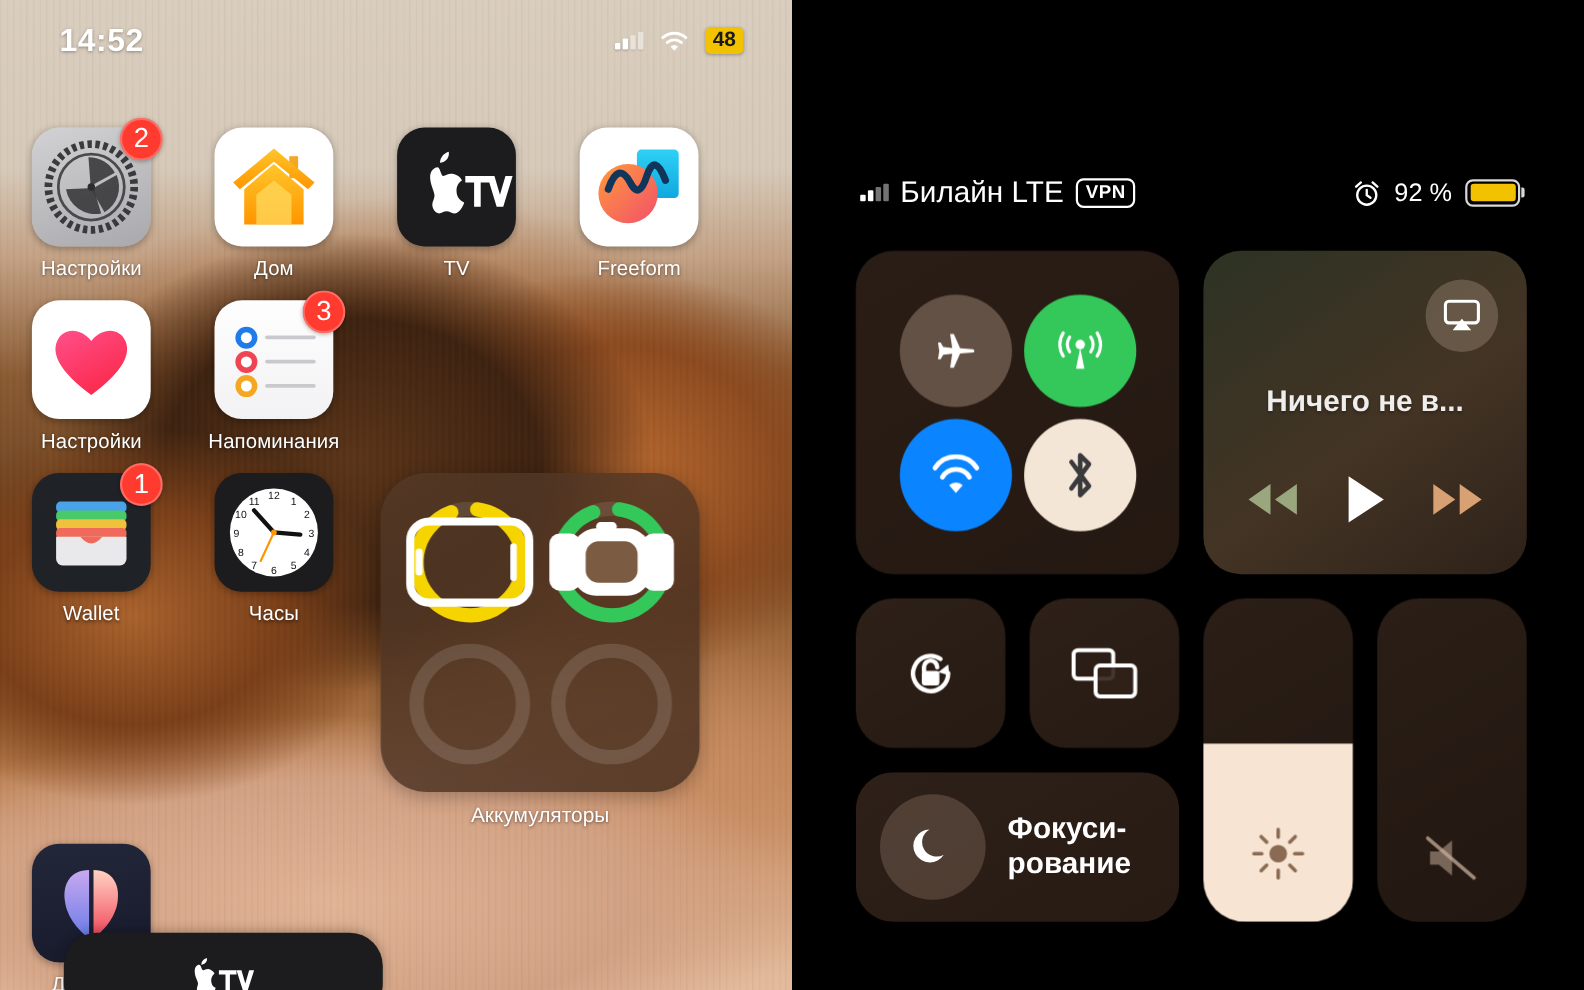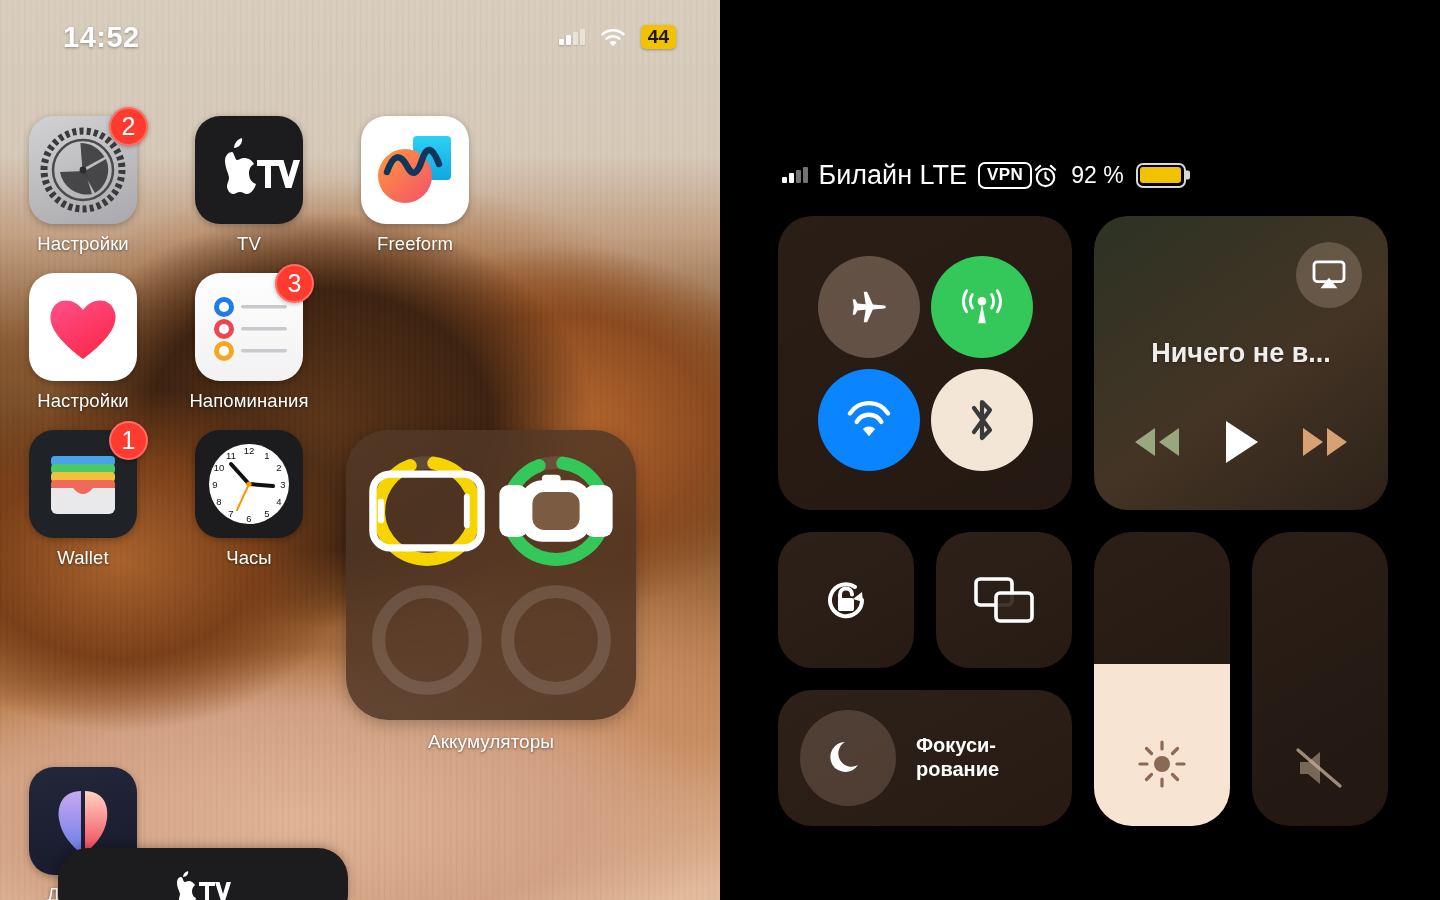--- a/index.html
+++ b/index.html
@@ -22,21 +22,21 @@
       radial-gradient(ellipse 420px 240px at 620px 700px, #c98d62 0%, rgba(190,130,95,0) 80%),
       linear-gradient(180deg, #d9cdbe 0%, #d6c9b8 17%, #c3a184 26%, #8a5b33 38%, #6b421f 52%, #8a5528 66%, #b97d4e 78%, #d8ab89 88%, #e3bb9c 100%);
   }
   .home::after {
     content: ""; position: absolute; inset: 0; pointer-events: none;
     background: repeating-linear-gradient(90deg, rgba(0,0,0,0.035) 0px, rgba(0,0,0,0) 2px, rgba(255,255,255,0.02) 4px, rgba(0,0,0,0) 6px);
   }
   .status-left {
     position: absolute; top: 0; left: 0; right: 0; height: 74px;
     display: flex; align-items: center; justify-content: space-between;
-    padding: 0 44px 0 43px; z-index: 5; margin-left: 20px;
+    padding: 0 44px 0 54px; z-index: 5;
   }
   .clock-text { color: #fff; font-size: 29px; font-weight: 600; letter-spacing: 0.5px;
     text-shadow: 0 1px 3px rgba(0,0,0,0.35); }
   .status-right-group { display: flex; align-items: center; gap: 15px; }
   .signal-bars { display: flex; align-items: flex-end; gap: 2.5px; height: 16px; }
   .signal-bars i { display:block; width: 4.5px; background: #fff; border-radius: 1px;
     box-shadow: 0 1px 2px rgba(0,0,0,0.25); }
   .signal-bars i:nth-child(1){height:6px;}
   .signal-bars i:nth-child(2){height:10px;}
   .signal-bars i:nth-child(3){height:13px;opacity:.45;}
@@ -106,41 +106,41 @@
   .cc {
     position: relative; width: 720px; height: 900px; overflow: hidden;
     background:
       radial-gradient(ellipse 420px 300px at 300px 270px, rgba(150,170,140,.30) 0%, rgba(150,170,140,0) 70%),
       radial-gradient(ellipse 300px 260px at 620px 300px, rgba(200,165,130,.35) 0%, rgba(200,165,130,0) 72%),
       radial-gradient(ellipse 520px 300px at 360px 790px, rgba(180,120,70,.40) 0%, rgba(180,120,70,0) 75%),
       linear-gradient(180deg,#d6cabb 0%, #d5c9b9 14%, #cdbfae 24%, #c4b39f 34%, #bca48c 46%, #b79madd 55%, #b38f72 64%, #ad845f 74%, #a67a55 84%, #9f7250 100%);
   }
   .status-cc {
     position: absolute; top: 152px; left: 0; right: 0; height: 46px;
-    display: flex; align-items: center; 
+    display: flex; align-items: center; justify-content: space-between;
     padding: 0 58px 0 62px; z-index: 5;
   }
   .cc-left { display:flex; align-items:center; gap:11px; }
   .carrier { color:#fff; font-size: 27px; font-weight: 500; text-shadow: 0 1px 3px rgba(0,0,0,.3); }
   .vpn-badge {
     color:#fff; font-size: 17px; font-weight: 700; letter-spacing:.4px;
     border: 2.2px solid #fff; border-radius: 7px; padding: 1px 7px 2px;
     text-shadow: 0 1px 2px rgba(0,0,0,.25);
   }
   .cc-right { display:flex; align-items:center; gap:12px; }
   .pct { color:#fff; font-size:23px; font-weight:500; text-shadow: 0 1px 3px rgba(0,0,0,.3); }
   .batt-shape {
     width: 50px; height: 25px; border: 2.5px solid rgba(255,255,255,.85);
     border-radius: 7px; padding: 2.5px; position: relative;
   }
   .batt-shape > span { display:block; width:100%; height:100%; background:#f2c200; border-radius:3px; }
   .batt-shape::after { content:""; position:absolute; right:-6px; top:50%; transform:translateY(-50%);
     width:3.5px; height:9px; background: rgba(255,255,255,.85); border-radius:0 2px 2px 0; }
 
-  .cc-grid { position:absolute; left:58px; top:216px; width: 610px; z-index: 4; }
+  .cc-grid { position:absolute; left:58px; top:228px; width: 610px; z-index: 4; }
   .cc-row { display:flex; gap: 22px; }
   .mod {
     border-radius: 34px;
     background: linear-gradient(150deg, rgba(60,42,32,.70), rgba(48,33,24,.76));
     backdrop-filter: blur(22px);
     box-shadow: 0 4px 18px rgba(0,0,0,.18);
   }
   .mod-conn { width: 294px; height: 294px; display:grid;
     grid-template-columns:1fr 1fr; grid-template-rows:1fr 1fr; place-items:center; padding: 34px; }
   .toggle { width: 102px; height: 102px; border-radius: 51px; display:flex; align-items:center; justify-content:center; }
@@ -172,21 +172,21 @@
     backdrop-filter: blur(22px);
   }
   .focus-pill {
     width: 294px; height: 136px; border-radius: 34px; display:flex; align-items:center;
     gap: 20px; padding-left: 22px;
     background: linear-gradient(150deg, rgba(62,44,33,.74), rgba(48,33,24,.80));
     backdrop-filter: blur(22px);
   }
   .focus-circ { width: 96px; height: 96px; border-radius: 48px; background: rgba(132,108,92,.42);
     display:flex; align-items:center; justify-content:center; flex-shrink:0; }
-  .focus-text { color:#fff; font-size: 20px; font-weight: 600; line-height: 1.18; }
+  .focus-text { color:#fff; font-size: 27px; font-weight: 600; line-height: 1.18; }
 
   .sliders { display:flex; gap: 22px; }
   .slider {
     width: 136px; height: 294px; border-radius: 38px; position: relative; overflow: hidden;
     background: linear-gradient(150deg, rgba(56,40,30,.76), rgba(42,29,21,.82));
     backdrop-filter: blur(22px);
   }
   .slider .fill { position:absolute; left:0; right:0; bottom:0; background: #f7e4d2; }
   .slider .sicon { position:absolute; left:0; right:0; bottom: 34px; display:flex; justify-content:center; }
   .ccwrap-bottom { display:flex; gap:22px; margin-top: 22px; }
@@ -208,21 +208,21 @@
             <i></i>
             <i></i>
         </div>
         <svg width="26" height="19" viewBox="0 0 26 19">
           <g fill="none" stroke="#fff" stroke-width="2.6" stroke-linecap="round">
             <path d="M2.5 6.2 A 16 16 0 0 1 23.5 6.2"></path>
             <path d="M6.6 10.6 A 10 10 0 0 1 19.4 10.6"></path>
           </g>
           <path d="M13 18.2 L9.6 14.4 A 5.2 5.2 0 0 1 16.4 14.4 Z" fill="#fff"></path>
         </svg>
-        <div class="batt-pill">44</div>
+        <div class="batt-pill">48</div>
       </div>
     </div>
 
     <div class="icon-grid">
 
       <div class="grid-row">
         <div class="app-cell">
           <div class="app-icon-wrap">
             <div class="app-icon ic-settings">
               <svg width="108" height="108" viewBox="0 0 108 108">
@@ -236,20 +236,39 @@
                   </g>
                   <circle r="3.4" fill="#2c2c2e"></circle>
                 </g>
               </svg>
             </div>
             <div class="badge">2</div>
           </div>
           <div class="app-label">Настройки</div>
         </div>
 
+        <div class="app-cell">
+          <div class="app-icon-wrap">
+            <div class="app-icon ic-home">
+              <svg width="108" height="108" viewBox="0 0 108 108">
+                <defs>
+                    <linearGradient id="hg" x1="0" y1="0" x2="0" y2="1">
+                  <stop offset="0" stop-color="#ffc62b"></stop>
+                      <stop offset="1" stop-color="#ff9500"></stop>
+                </linearGradient>
+                  </defs>
+                <rect x="68" y="26" width="8" height="20" fill="#f5a623"></rect>
+                <path d="M54 19 L91 50 L85 56 L54 31 L23 56 L17 50 Z" fill="url(#hg)"></path>
+                <path d="M54 33 L81 56 L81 88 L27 88 L27 56 Z" fill="url(#hg)"></path>
+                <path d="M54 48 L70 61 L70 88 L38 88 L38 61 Z" fill="#ffd95e" opacity=".75"></path>
+              </svg>
+            </div>
+          </div>
+          <div class="app-label">Дом</div>
+        </div>
 
         <div class="app-cell">
           <div class="app-icon-wrap">
             <div class="app-icon ic-tv">
               <svg width="108" height="108" viewBox="0 0 108 108">
                 <g fill="#fff">
                   <path d="M37 36 c-3 0 -7 3 -7 9 c0 7 4 13 4 17 c0 3 -2 5 -2 8 c0 4 3 8 6 8 c3 0 4 -2 7 -2 c3 0 4 2 7 2 c4 0 8 -6 9 -10 c-5 -2 -7 -6 -7 -11 c0 -5 3 -8 5 -9 c-2 -4 -6 -6 -10 -6 c-3 0 -5 2 -7 2 c-2 0 -3 -8 -5 -8 z"></path>
                   <path d="M47 22 c-4 1 -8 5 -8 10 c4 0 9 -4 8 -10 z"></path>
                   <path d="M62 44 h22 v6 h-8 v22 h-6 v-22 h-8 z"></path>
                   <path d="M84 44 h6.5 l5 17 l5 -17 h6.5 l-8.5 28 h-6 z" transform="translate(-2,0)"></path>

